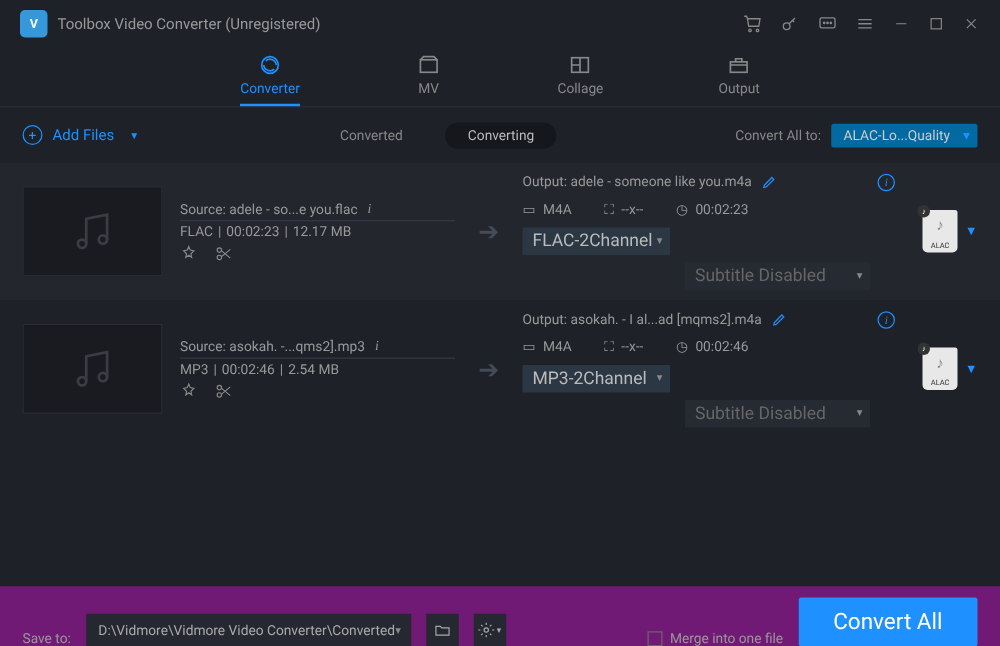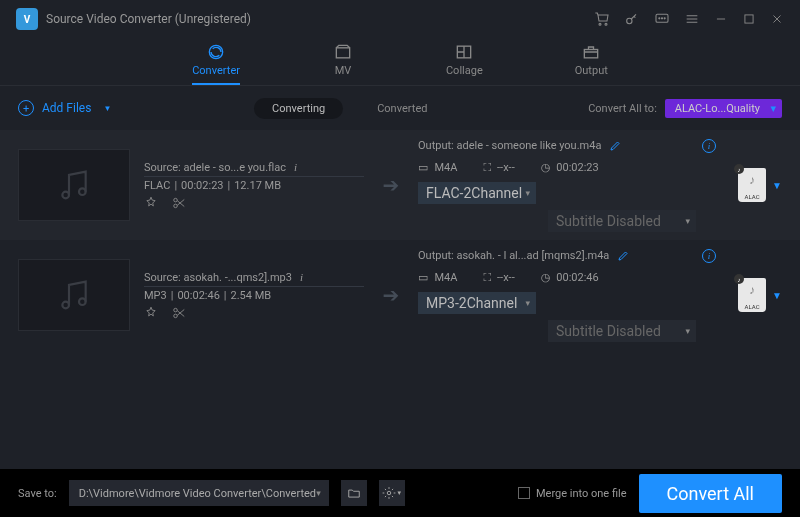--- a/index.html
+++ b/index.html
@@ -17,21 +17,21 @@
 .nav-icon { width:22px; height:20px; display:flex; align-items:center; justify-content:center; }
 .nav-label { font-size:11px; }
 .toolbar { height:44px; display:flex; align-items:center; padding:0 18px; justify-content:space-between; }
 .add-files { display:flex; align-items:center; gap:8px; color:#1e90ff; cursor:pointer; }
 .plus-circle { width:16px; height:16px; border:1.5px solid #1e90ff; border-radius:50%; display:flex; align-items:center; justify-content:center; font-size:11px; line-height:1; }
 .chevron-down { font-size:8px; margin-left:4px; }
 .tab-group { display:flex; gap:16px; align-items:center; }
 .tab-btn { padding:4px 18px; border-radius:12px; cursor:pointer; font-size:11px; }
 .tab-btn.active { background:#15171c; color:#bbb; }
 .convert-all-to { display:flex; align-items:center; gap:8px; font-size:11px; }
-.format-select { background:#6d28d9; color:#ccc; padding:3px 22px 3px 10px; border-radius:2px; position:relative; cursor:pointer; font-size:11px; }
+.format-select { background:#0369a1; color:#ccc; padding:3px 22px 3px 10px; border-radius:2px; position:relative; cursor:pointer; font-size:11px; }
 .format-select::after { content:'▾'; position:absolute; right:6px; color:#1e90ff; }
 .rows { }
 .file-row { height:110px; display:flex; align-items:center; padding:0 18px; gap:14px; }
 .file-row.first { background:#23262d; }
 .thumb { width:112px; height:72px; background:#191b21; border:1px solid #2a2d34; display:flex; align-items:center; justify-content:center; color:#3a3d44; }
 .src-col { width:220px; display:flex; flex-direction:column; }
 .src-header { display:flex; align-items:center; gap:8px; font-size:11px; color:#999; }
 .info-icon { font-style:italic; font-family:serif; }
 .src-line { border:none; border-top:1px solid #333842; margin:2px 0; }
 .src-meta { font-size:11px; color:#999; display:flex; gap:4px; }
@@ -48,38 +48,38 @@
 .select-box { background:#2c3744; color:#bbb; padding:4px 8px; font-size:14px; position:relative; cursor:pointer; height:22px; display:flex; align-items:center; }
 .select-box.w1 { width:118px; }
 .select-box.w2 { width:148px;margin-top:28px; }
 .select-box.disabled { background:#262a32; color:#666; }
 .select-box::after { content:'▾'; position:absolute; right:6px; color:#888; font-size:9px; }
 .target-col { width:52px; display:flex; align-items:center; gap:6px; justify-content:flex-end; }
 .target-pill { width:28px; height:34px; background:#e8e8e8; border-radius:2px 2px 4px 4px; position:relative; display:flex; align-items:flex-end; justify-content:center; color:#333; font-size:6px; padding-bottom:2px; }
 .target-pill::before { content:'♪'; position:absolute; top:5px; font-size:12px; color:#888; }
 .target-badge { position:absolute; top:-4px; left:-4px; width:10px; height:10px; background:#333; border-radius:50%; color:#fff; font-size:6px; display:flex; align-items:center; justify-content:center; }
 .small-chevron { color:#1e90ff; font-size:10px; }
-.footer { position:absolute; bottom:0; left:0; right:0; height:48px; display:flex; align-items:center; padding:0 18px; gap:12px; background:#000000; }
+.footer { position:absolute; bottom:0; left:0; right:0; height:48px; display:flex; align-items:flex-end; padding:0 18px; gap:12px; background:#701a75; }
 .save-label { font-size:11px; color:#999; }
 .save-path { background:#252830; padding:6px 10px; width:260px; font-size:11px; color:#aaa; position:relative; height:26px; display:flex; align-items:center; }
 .save-path::after { content:'▾'; position:absolute; right:8px; color:#888; font-size:9px; }
 .footer-icon { width:26px; height:26px; background:#252830; display:flex; align-items:center; justify-content:center; cursor:pointer; color:#aaa; }
 .footer-spacer { flex:1; }
 .merge { display:flex; align-items:center; gap:6px; font-size:11px; color:#999; }
 .checkbox { width:12px; height:12px; border:1px solid #666; }
 .convert-btn { background:#1e90ff; color:#fff; padding:9px 28px; font-size:18px; cursor:pointer; border-radius:2px; }
 svg { display:block; }
 </style>
 </head>
 <body>
 
 <div class="titlebar">
   <div class="titlebar-left">
     <div class="logo">V</div>
-    <div class="app-title">Source Video Converter (Unregistered)</div>
+    <div class="app-title">Toolbox Video Converter (Unregistered)</div>
   </div>
   <div class="titlebar-right">
     <span>
         <svg width="16" height="16" viewBox="0 0 24 24" fill="none" stroke="currentColor" stroke-width="1.6">
           <path d="M6 6h15l-1.5 9h-12z"></path>
           <circle cx="9" cy="20" r="1.5"></circle>
           <circle cx="18" cy="20" r="1.5"></circle>
           <path d="M6 6L5 3H2"></path>
         </svg>
       </span>
@@ -161,22 +161,22 @@
   </div>
 </div>
 
 <div class="toolbar">
   <div class="add-files">
     <span class="plus-circle">+</span>
     <span>Add Files</span>
     <span class="chevron-down">▼</span>
   </div>
   <div class="tab-group">
+    <div class="tab-btn">Converted</div>
     <div class="tab-btn active">Converting</div>
-    <div class="tab-btn">Converted</div>
   </div>
   <div class="convert-all-to">
     <span>Convert All to:</span>
     <div class="format-select">ALAC-Lo...Quality</div>
   </div>
 </div>
 
 <div class="rows">
 
   <div class="file-row first">

